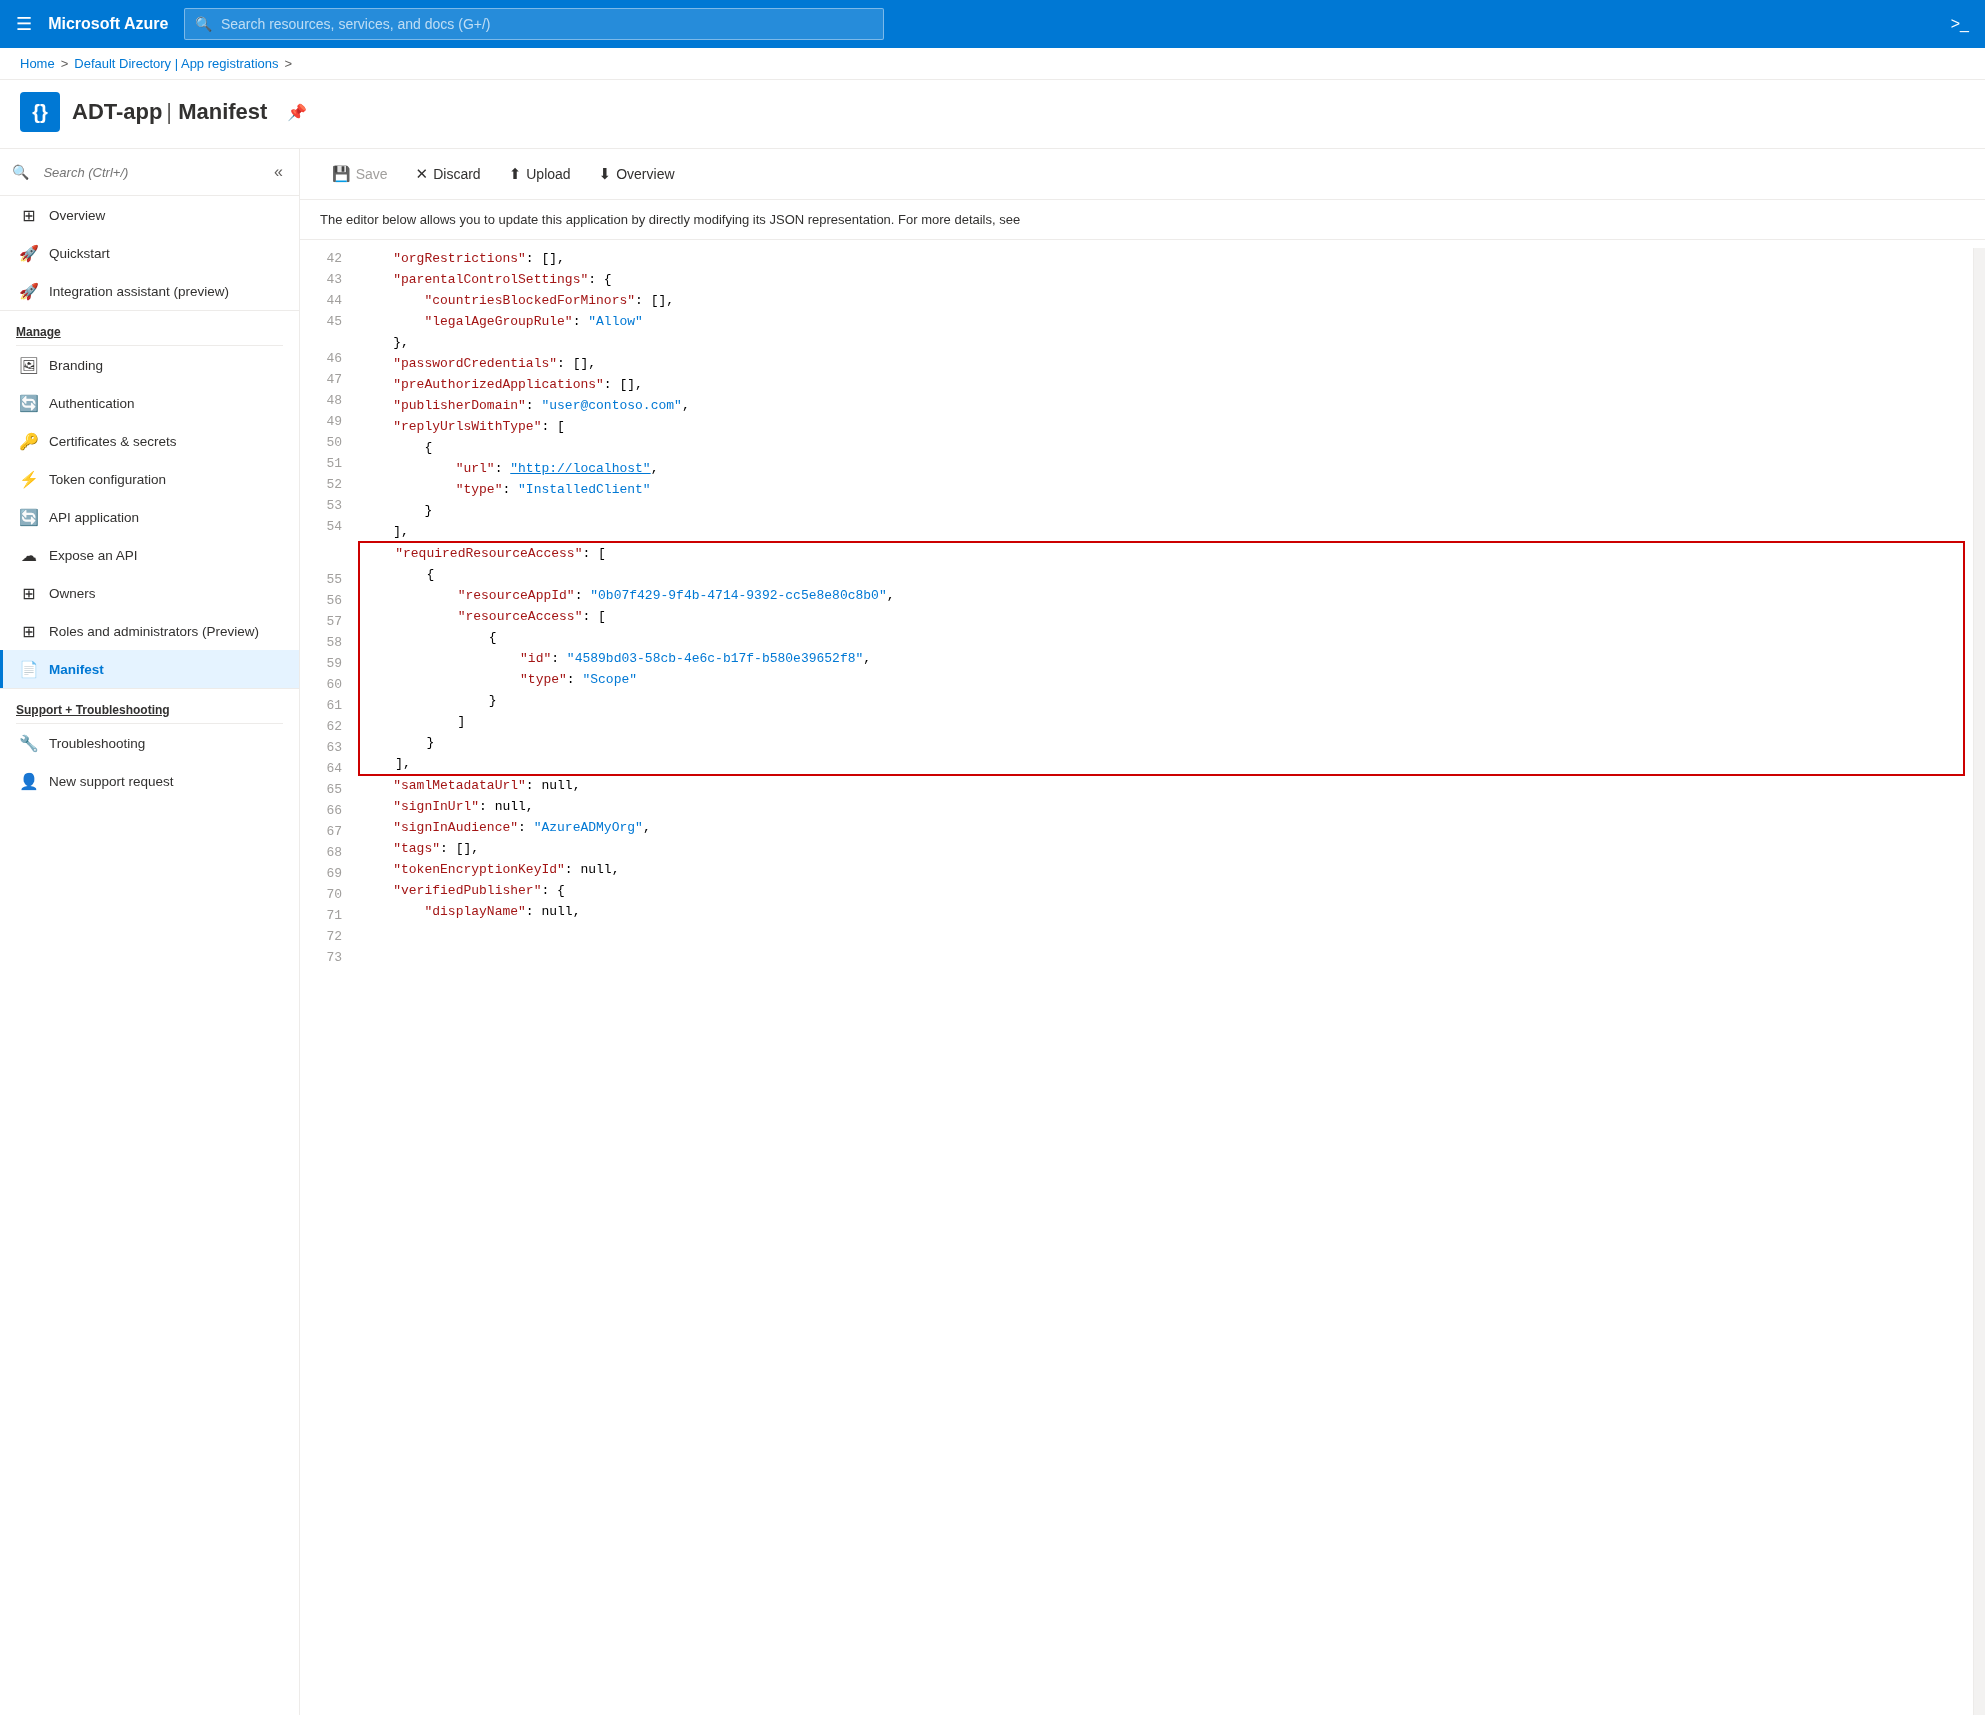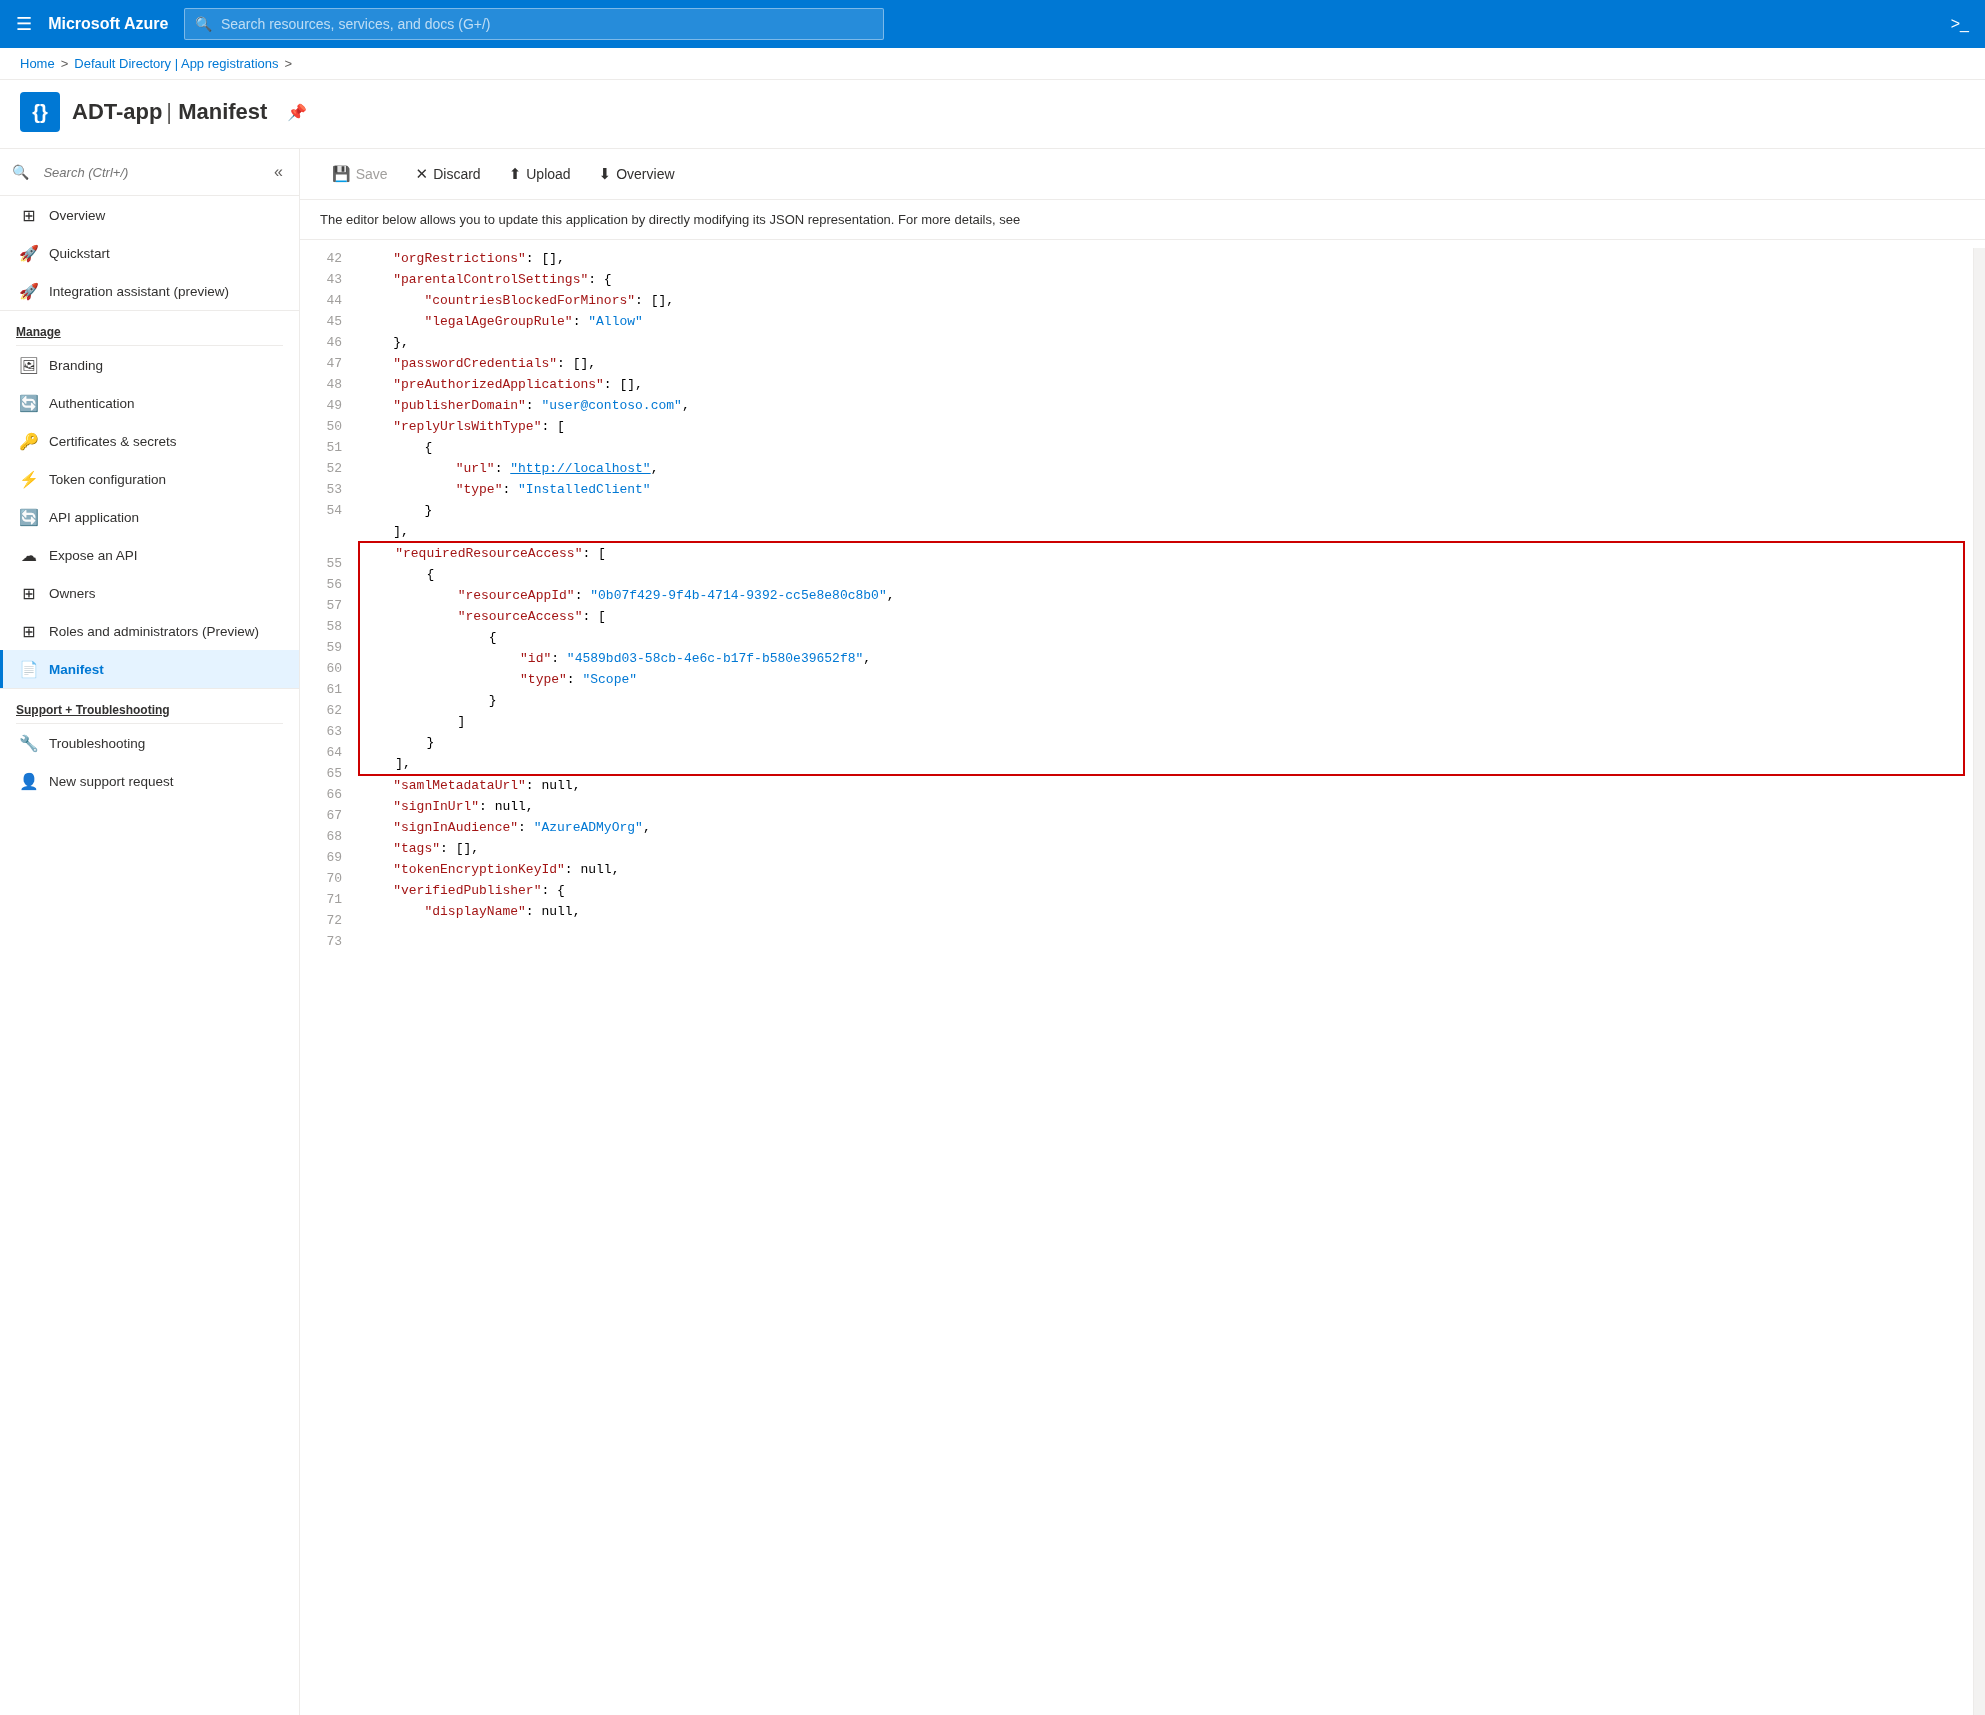--- a/index.html
+++ b/index.html
@@ -357,21 +357,21 @@
     <div class="description">
       <span>The editor below allows you to update this application by directly modifying its JSON representation. For more details, see</span>
     </div>
 
     <div class="code-editor" id="code-editor">
       <div class="line-numbers" id="line-numbers">
           <div style="line-height: 21px;">42</div>
           <div style="line-height: 21px;">43</div>
           <div style="line-height: 21px;">44</div>
           <div style="line-height: 21px;">45</div>
-          <div style="line-height: 21px;">46</div>
+          <div style="line-height: 21px; margin-top: 16px;">46</div>
           <div style="line-height: 21px;">47</div>
           <div style="line-height: 21px;">48</div>
           <div style="line-height: 21px;">49</div>
           <div style="line-height: 21px;">50</div>
           <div style="line-height: 21px;">51</div>
           <div style="line-height: 21px;">52</div>
           <div style="line-height: 21px;">53</div>
           <div style="line-height: 21px;">54</div>
           <div style="line-height: 21px; margin-top: 32px;">55</div>
           <div style="line-height: 21px;">56</div>

